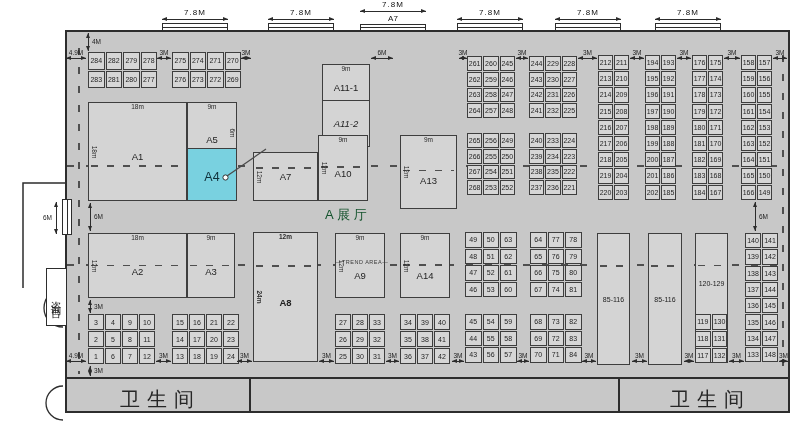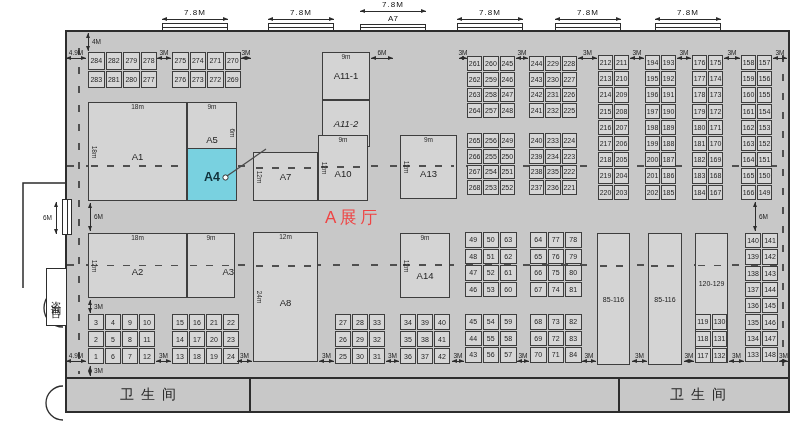--- a/index.html
+++ b/index.html
@@ -2,28 +2,28 @@
 <html><head>
 <meta charset="utf-8">
 <style>
 *{margin:0;padding:0;box-sizing:border-box;font-family:"Liberation Sans","DejaVu Sans",sans-serif}
 html,body{width:800px;height:426px;background:#fff;overflow:hidden}
 #plan{position:absolute;left:0;top:0;width:800px;height:426px}
 #hall{position:absolute;left:65px;top:30px;width:725px;height:383px;background:#c8c8c8;border:2.5px solid #2d2d2d;z-index:0}
 .gdash{position:absolute;z-index:1}
 .gdash.h{height:1.6px;background:repeating-linear-gradient(90deg,#4f4f4f 0 7px,transparent 7px 19px)}
 .gdash.v{width:1.6px;background:repeating-linear-gradient(180deg,#4f4f4f 0 7px,transparent 7px 19px)}
-#aisle-text{position:absolute;left:325px;top:206px;display:flex;gap:26px;font-size:17px;color:#ef4444;letter-spacing:3.5px;z-index:1;white-space:nowrap}
+#aisle-text{position:absolute;left:325px;top:206px;display:flex;gap:26px;font-size:13px;color:#14532d;letter-spacing:3.5px;z-index:1;white-space:nowrap}
 .grid{position:absolute;display:grid;gap:1px;z-index:3}
 .cell{background:#d6d6d6;border:1px solid #3e3e3e;display:flex;align-items:center;justify-content:center;font-size:7px;color:#1f1f1f}
 .block{position:absolute;background:#d4d4d4;border:1.2px solid #3e3e3e;z-index:2}
 .block.hl{background:#79d1e0;z-index:4}
 .blabel{position:absolute;left:0;width:100%;text-align:center;font-size:9.5px;color:#222;transform:translateY(-50%);line-height:1}
 .blabel.small{font-size:7px}
-.hl>.blabel{font-weight:bold;font-size:12.5px;color:#10313b}
+.hl>.blabel{font-weight:normal;font-size:12.5px;color:#10313b}
 .tdim{position:absolute;top:1px;left:0;width:100%;text-align:center;font-size:6.5px;color:#2a2a2a;line-height:1}
 .sdim{position:absolute;font-size:6.5px;color:#2a2a2a;writing-mode:vertical-rl;line-height:1;top:50%;transform:translateY(-50%)}
 .sdim.l{left:1px}.sdim.r{right:1px}
 .bdash{position:absolute;left:2px;right:2px;height:1.6px;background:repeating-linear-gradient(90deg,#4f4f4f 0 7px,transparent 7px 16px)}
 .note{position:absolute;left:0;width:100%;text-align:center;font-size:5.5px;color:#3a3a3a;letter-spacing:.5px;line-height:1;white-space:nowrap}
 .dim{position:absolute;z-index:5}
 .dh,.dv{position:absolute;inset:0;background:#2c2c2c}
 .dh::before,.earr::before{content:"";position:absolute;left:0;top:-2px;border-top:2.5px solid transparent;border-bottom:2.5px solid transparent;border-right:5px solid #2c2c2c}
 .dh::after,.earr::after{content:"";position:absolute;right:0;top:-2px;border-top:2.5px solid transparent;border-bottom:2.5px solid transparent;border-left:5px solid #2c2c2c}
 .dv::before{content:"";position:absolute;top:0;left:-2px;border-left:2.5px solid transparent;border-right:2.5px solid transparent;border-bottom:5px solid #2c2c2c}
@@ -33,21 +33,21 @@
 .dlab.v{left:4px;top:50%;transform:translateY(-50%)}
 .dlab.v.left{left:auto;right:5px}
 .ent{position:absolute;top:1px;height:30px;display:flex;flex-direction:column;justify-content:flex-end;align-items:center;z-index:6}
 .elab{font-size:8px;color:#111;letter-spacing:1px;line-height:1}
 .earr{position:relative;width:100%;height:1px;background:#2c2c2c;margin:2px 0 3px}
 .esub{font-size:8px;color:#111;line-height:1;margin-bottom:1px}
 .door{width:100%;height:8px;border:1.4px solid #2d2d2d;background:linear-gradient(to bottom,#fff 45%,#2d2d2d 45%,#2d2d2d 60%,#fff 60%)}
 #side-door{position:absolute;left:62px;top:199px;width:10px;height:36px;border:1.4px solid #2d2d2d;background:linear-gradient(to right,#fff 45%,#2d2d2d 45%,#2d2d2d 60%,#fff 60%);z-index:6}
 #strip{position:absolute;left:65px;top:377px;width:725px;height:36px;border-top:2.2px solid #2d2d2d;z-index:4}
 #strip .div{position:absolute;top:0;bottom:0;width:1.6px;background:#2d2d2d}
-.wc{position:absolute;top:7px;font-size:14px;color:#262626;letter-spacing:7px;white-space:nowrap}
+.wc{position:absolute;top:7px;font-size:20px;color:#262626;letter-spacing:7px;white-space:nowrap}
 #callout{position:absolute;left:262px;top:108px;width:66px;height:44px;background:#7cd3e0;border:1.6px solid #2e7d8d;z-index:7;padding:4px 0 0 6px;font-size:12px;font-weight:bold;color:#10313b;line-height:1.5;white-space:nowrap}
 #leader{position:absolute;left:0;top:0;z-index:6;pointer-events:none}
 #annex{position:absolute;left:15px;top:175px;z-index:5;pointer-events:none}
 #info-desk{position:absolute;left:46px;top:268px;width:21px;height:58px;background:#fff;border:1.5px solid #2d2d2d;display:flex;align-items:center;justify-content:center;writing-mode:vertical-rl;font-size:10.5px;color:#222;letter-spacing:3px;z-index:5}
 </style>
 </head>
 <body>
 
 <div id="plan">
   <div id="hall"></div>
@@ -373,60 +373,66 @@
       <div class="blabel" style="top: 56%;">A1</div>
     </div>
     <div class="block" style="left: 187px; top: 102px; width: 50px; height: 62px;">
       <div class="tdim">9m</div>
       <div class="sdim r">6m</div>
       <div class="blabel" style="top: 62%;">A5</div>
     </div>
     <div class="block hl" style="left: 187px; top: 148px; width: 50px; height: 53px;">
       <div class="blabel" style="top: 55%;">A4</div>
     </div>
-    <div class="block" style="left: 322px; top: 52px; width: 48px; height: 48px;">
+    <div class="block" style="left: 322px; top: 64px; width: 48px; height: 48px;">
       <div class="tdim">9m</div>
       <div class="blabel" style="top: 50%;">A11-1</div>
     </div>
     <div class="block" style="left: 322px; top: 100px; width: 48px; height: 47px;">
       <div class="blabel" style="top: 50%; font-style: italic;">A11-2</div>
     </div>
     <div class="block" style="left: 253px; top: 152px; width: 65px; height: 49px;">
       <div class="bdash" style="top: 30%;"></div>
       <div class="sdim l">12m</div>
       <div class="blabel" style="top: 50%;">A7</div>
     </div>
     <div class="block" style="left: 318px; top: 135px; width: 50px; height: 66px;">
       <div class="bdash" style="top: 47%;"></div>
       <div class="tdim">9m</div>
       <div class="sdim l">12m</div>
       <div class="blabel" style="top: 60%;">A10</div>
     </div>
-    <div class="block" style="left: 400px; top: 135px; width: 57px; height: 64px;">
+    <div class="block" style="left: 400px; top: 135px; width: 57px; height: 74px;">
       <div class="bdash" style="top: 47%;"></div>
       <div class="tdim">9m</div>
       <div class="sdim l">12m</div>
       <div class="blabel" style="top: 62%;">A13</div>
     </div>
     <div class="block" style="left: 88px; top: 233px; width: 99px; height: 65px;">
       <div class="bdash" style="top: 49%;"></div>
       <div class="tdim">18m</div>
       <div class="sdim l">12m</div>
       <div class="blabel" style="top: 60%;">A2</div>
     </div>
     <div class="block" style="left: 187px; top: 233px; width: 48px; height: 65px;">
       <div class="bdash" style="top: 49%;"></div>
       <div class="tdim">9m</div>
-      <div class="blabel" style="top: 60%; text-align: right;">A3</div>
-    </div>
-    <div class="block" style="left: 253px; top: 232px; width: 65px; height: 130px;">
+      <div class="blabel" style="top: 60%;">A3</div>
+    </div>
+    <div class="block" style="left: 253px; top: 232px; width: 65px; height: 130px; font-weight: bold;">
       <div class="bdash" style="top: 25%;"></div>
       <div class="tdim">12m</div>
       <div class="sdim l">24m</div>
       <div class="blabel" style="top: 55%;">A8</div>
+    </div>
+    <div class="block" style="left: 335px; top: 233px; width: 50px; height: 65px;">
+      <div class="tdim">9m</div>
+      <div class="sdim l">12m</div>
+      <div class="note" style="top: 42%;">—TREND AREA—</div>
+      <div class="blabel" style="top: 67%;">A9</div>
     </div>
     <div class="block" style="left: 400px; top: 233px; width: 50px; height: 65px;">
       <div class="bdash" style="top: 48%;"></div>
       <div class="tdim">9m</div>
       <div class="sdim l">12m</div>
       <div class="blabel" style="top: 67%;">A14</div>
     </div>
     <div class="block" style="left: 597px; top: 233px; width: 33px; height: 132px;">
       <div class="bdash" style="top: 24%;"></div>
       <div class="blabel small" style="top: 50%;">85-116</div>

